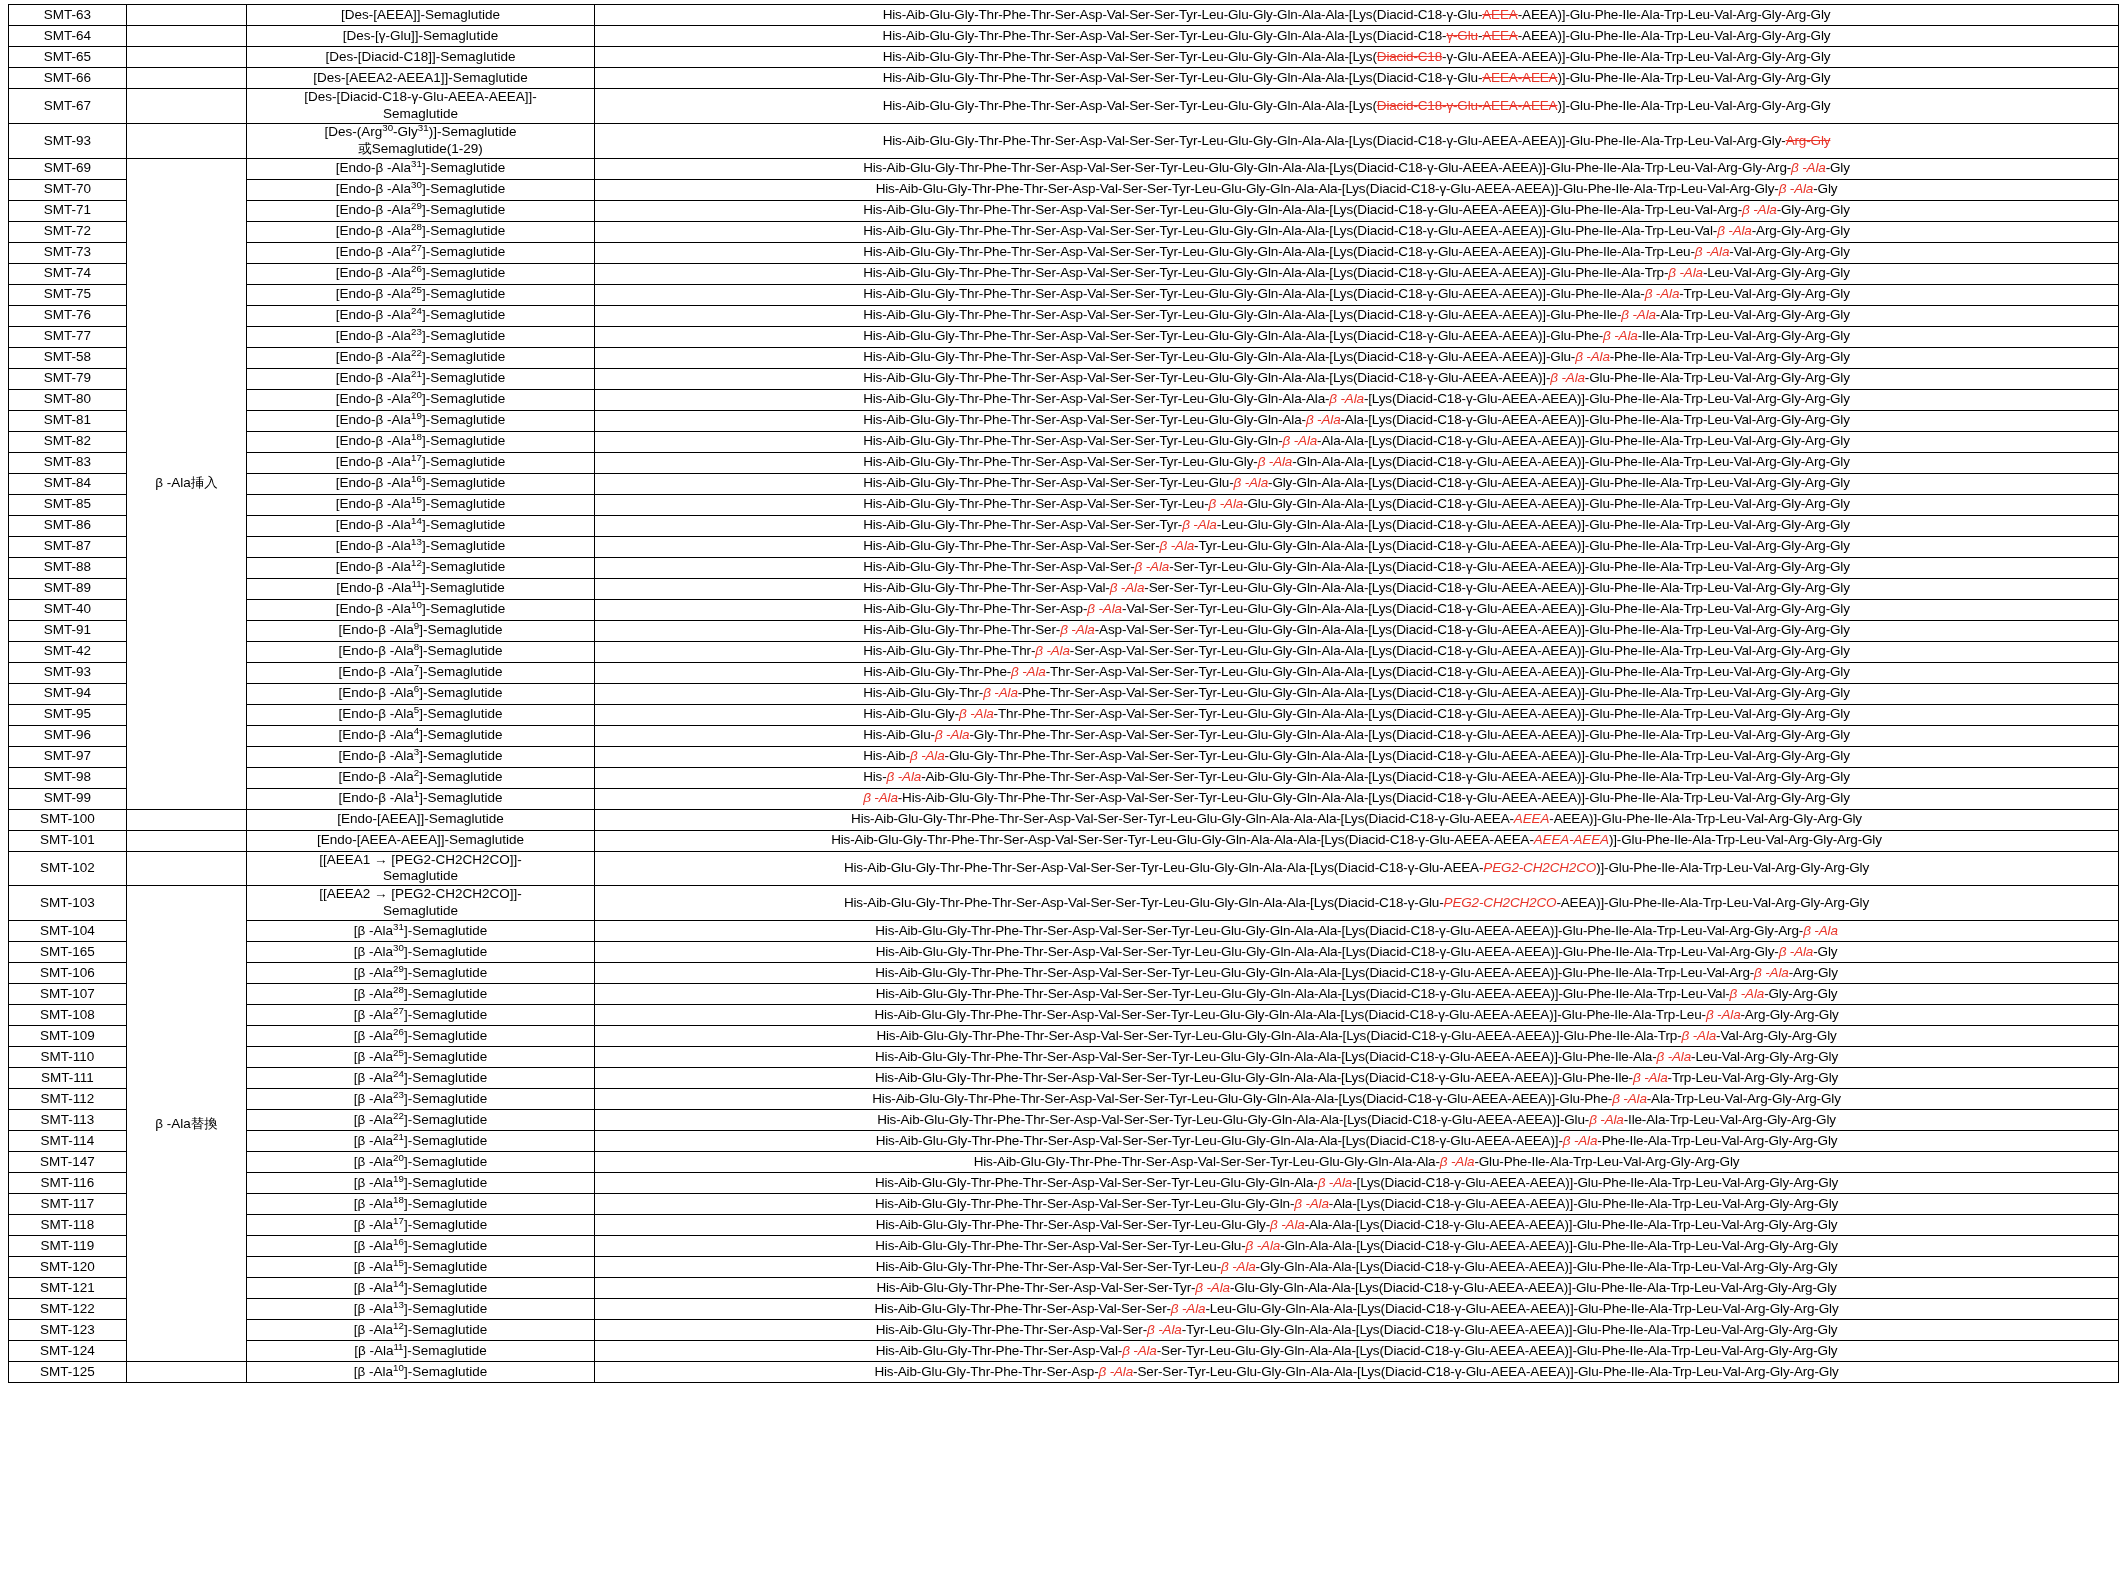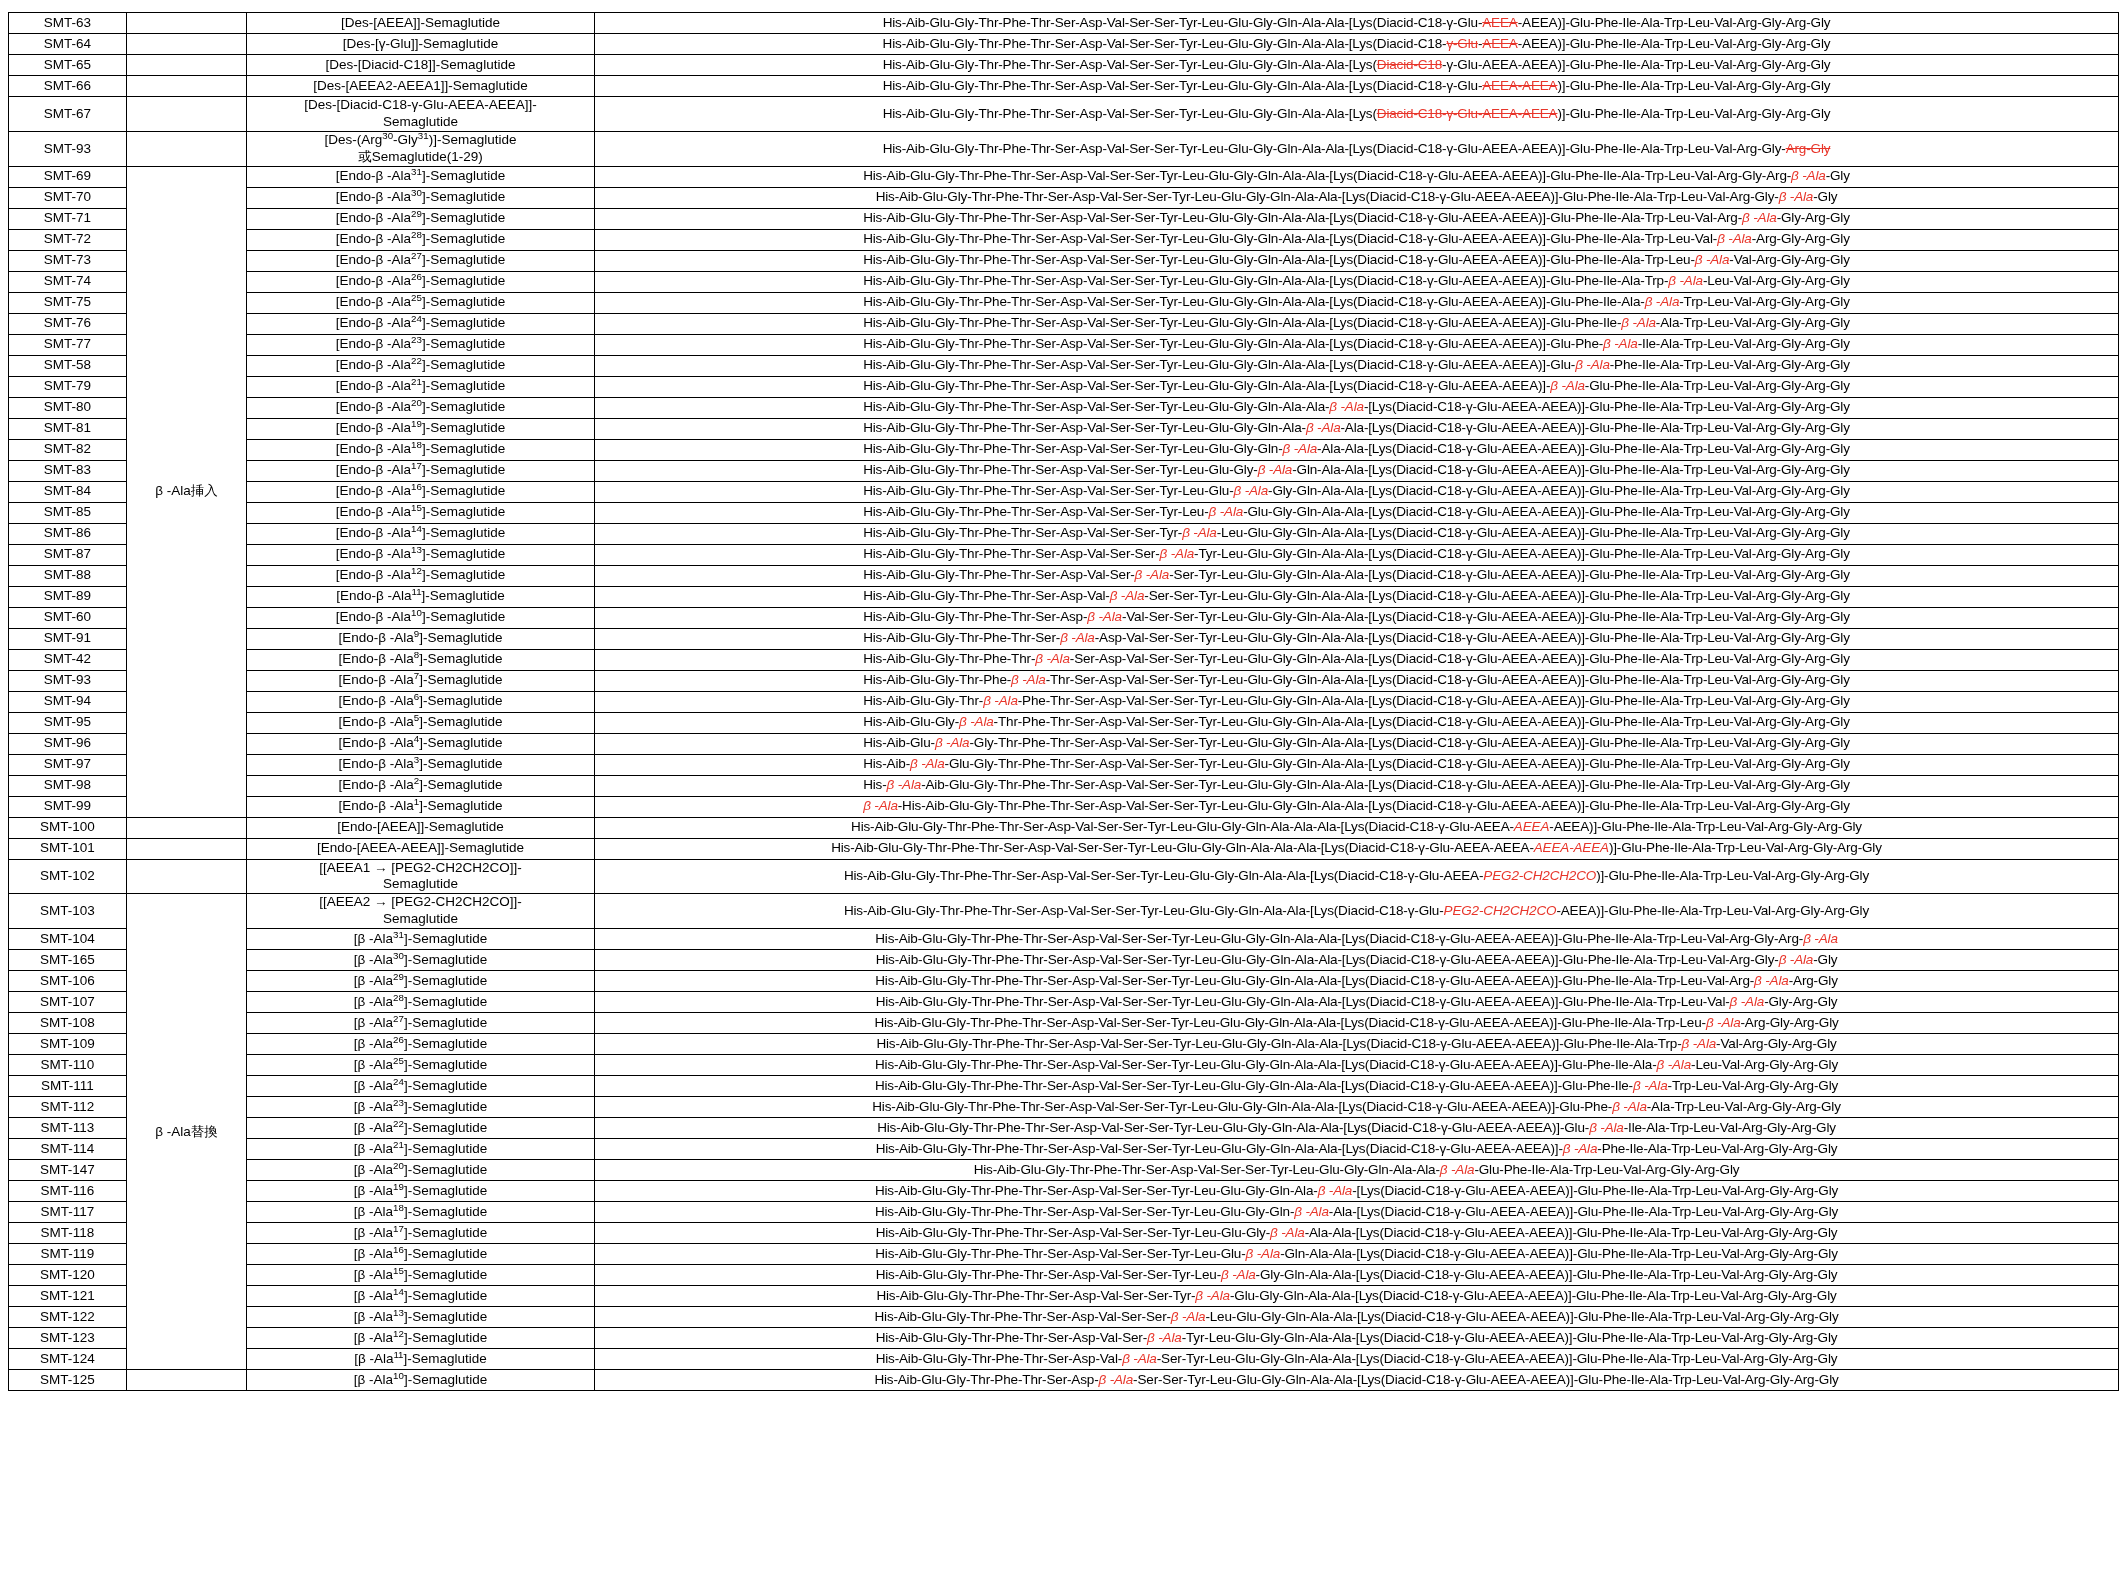--- a/index.html
+++ b/index.html
@@ -17,21 +17,21 @@
     position: relative;
     overflow: hidden;
     box-sizing: border-box;
     padding: 0;
   }
   table.peptide-table {
     border-collapse: collapse;
     table-layout: fixed;
     width: 2110px;
     margin-left: 8px;
-    margin-top: 12px;
+    margin-top: 4px;
   }
   table.peptide-table col.c-id { width: 118px; }
   table.peptide-table col.c-group { width: 120px; }
   table.peptide-table col.c-mod { width: 348px; }
   table.peptide-table col.c-seq { width: 1524px; }
 
   table.peptide-table td {
     border: 1px solid #000000;
     padding: 0px 2px;
     vertical-align: middle;
@@ -256,21 +256,21 @@
           <td class="seq-cell">His-Aib-Glu-Gly-Thr-Phe-Thr-Ser-Asp-Val-Ser-<span class="red">β -Ala</span>-Ser-Tyr-Leu-Glu-Gly-Gln-Ala-Ala-[Lys(Diacid-C18-γ-Glu-AEEA-AEEA)]-Glu-Phe-Ile-Ala-Trp-Leu-Val-Arg-Gly-Arg-Gly</td>
         </tr>
         <tr>
           <td class="id-cell">SMT-89</td>
           <td class="mod-cell">
             <div class="mod-inner">[Endo-β -Ala<sup>11</sup>]-Semaglutide</div>
           </td>
           <td class="seq-cell">His-Aib-Glu-Gly-Thr-Phe-Thr-Ser-Asp-Val-<span class="red">β -Ala</span>-Ser-Ser-Tyr-Leu-Glu-Gly-Gln-Ala-Ala-[Lys(Diacid-C18-γ-Glu-AEEA-AEEA)]-Glu-Phe-Ile-Ala-Trp-Leu-Val-Arg-Gly-Arg-Gly</td>
         </tr>
         <tr>
-          <td class="id-cell">SMT-60</td>
+          <td class="id-cell">SMT-40</td>
           <td class="mod-cell">
             <div class="mod-inner">[Endo-β -Ala<sup>10</sup>]-Semaglutide</div>
           </td>
           <td class="seq-cell">His-Aib-Glu-Gly-Thr-Phe-Thr-Ser-Asp-<span class="red">β -Ala</span>-Val-Ser-Ser-Tyr-Leu-Glu-Gly-Gln-Ala-Ala-[Lys(Diacid-C18-γ-Glu-AEEA-AEEA)]-Glu-Phe-Ile-Ala-Trp-Leu-Val-Arg-Gly-Arg-Gly</td>
         </tr>
         <tr>
           <td class="id-cell">SMT-91</td>
           <td class="mod-cell">
             <div class="mod-inner">[Endo-β -Ala<sup>9</sup>]-Semaglutide</div>
           </td>

